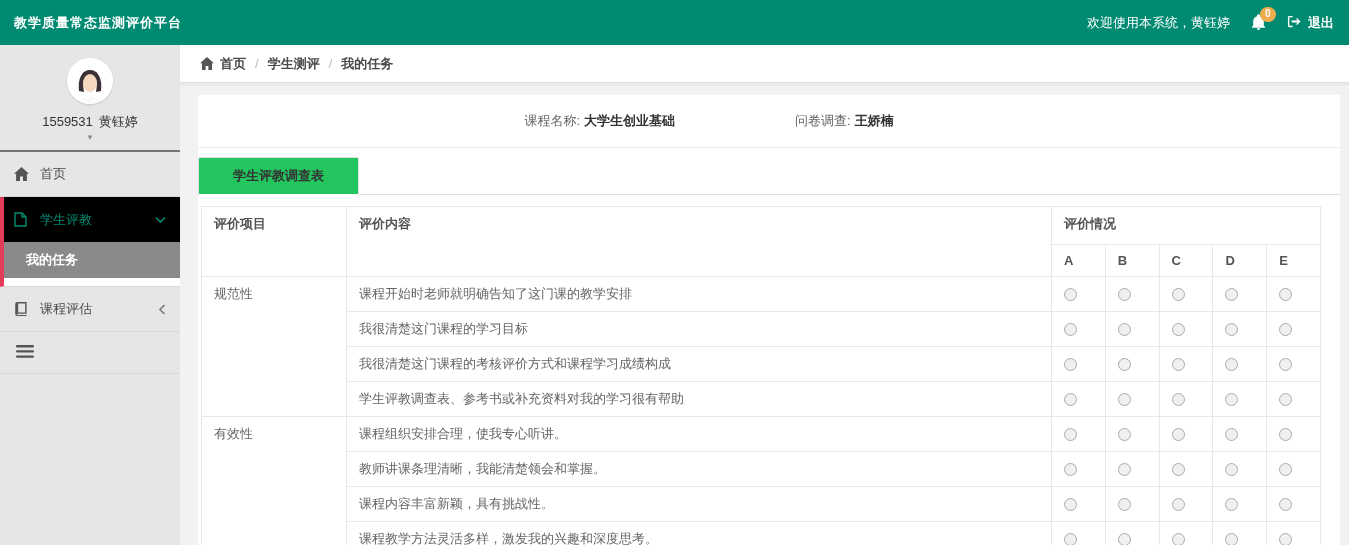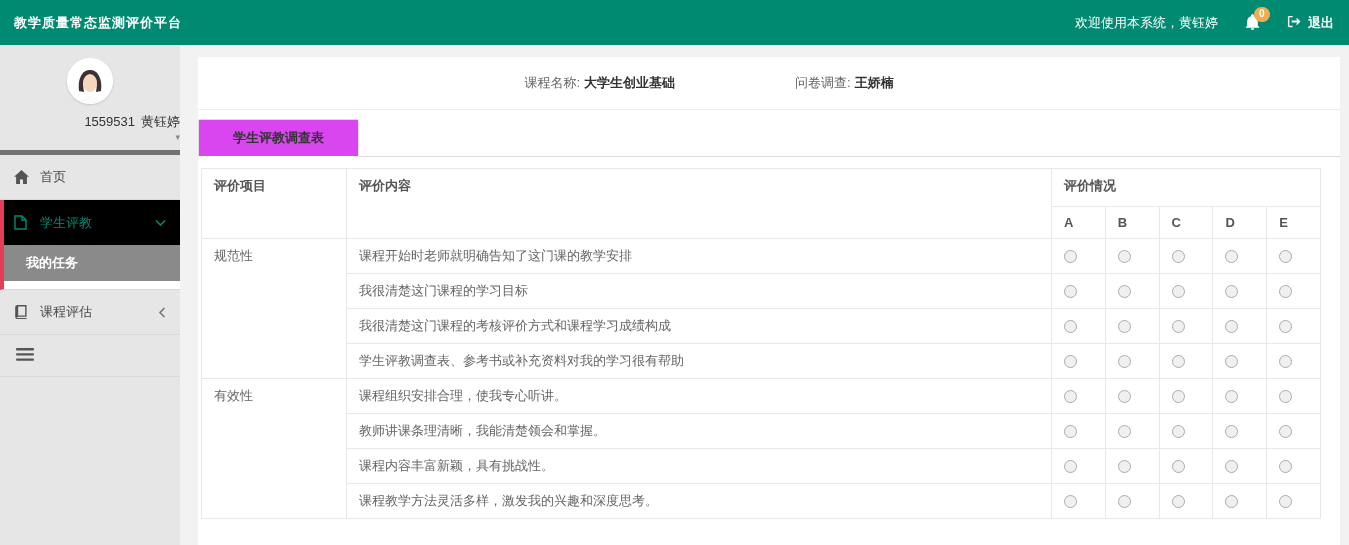--- a/index.html
+++ b/index.html
@@ -2,33 +2,33 @@
 <html><head>
 <meta charset="utf-8">
 <style>
   * { box-sizing: border-box; margin: 0; padding: 0; }
   html,body { width:1349px; height:545px; overflow:hidden; }
   body { font-family:"Liberation Sans","DejaVu Sans",sans-serif; font-size:13px; background:#f2f2f2; }
 
   
   .topbar { height:45px; background:#008a72; display:flex; align-items:center; justify-content:space-between; padding:0 15px 0 14px; }
   .topbar .app-title { color:#fff; font-size:13px; font-weight:bold; letter-spacing:1px; }
-  .topbar-right { display:flex; align-items:center; gap:26px; }
+  .topbar-right { display:flex; align-items:center; gap:20px; }
   .welcome { color:#fff; font-size:13px; }
   .bell-wrap { position:relative; cursor:pointer; }
   .bell-wrap svg { display:block; }
   .badge { position:absolute; top:-7px; left:10px; background:#f0ad4e; color:#fff; font-size:10px; line-height:10px; padding:2px 5px 3px; border-radius:8px; font-weight:bold; }
   .logout { display:flex; align-items:center; gap:6px; color:#fff; font-size:13px; font-weight:bold; cursor:pointer;text-align:center; }
 
   
   .layout { display:flex; height:500px; }
 
   
   .sidebar { width:180px; background:#e6e6e6; flex-shrink:0; display:flex; flex-direction:column; }
-  .user-panel { text-align:right; padding:13px 0 6px; border-bottom:5px solid #737373; }
+  .user-panel { text-align:center; padding:13px 0 6px; border-bottom:2px solid #737373; }
   .avatar { width:46px; height:46px; border-radius:50%; background:#fff; margin:0 auto; box-shadow:0 1px 2px rgba(0,0,0,.15); overflow:hidden; }
   .user-line { margin-top:9px; color:#333; font-size:13px; }
   .user-line .uid { margin-right:6px; }
   .user-caret { color:#888; font-size:9px; line-height:8px; margin:2px 0 3px; }
   .nav-item { height:45px; display:flex; align-items:center; padding:0 14px; color:#4a4a4a; border-bottom:1px solid #d8d8d8; cursor:pointer; background:#e6e6e6; }
   .nav-item .nicon { width:15px; margin-right:11px; display:flex; color:#555; }
   .nav-item .arrow { margin-left:auto; color:#777; display:flex; }
   .nav-group { background:#fff; border-left:4px solid #e43d59; border-bottom:1px solid #d8d8d8; padding-bottom:8px; }
   .nav-group .nav-item { background:#000000; border-bottom:none; color:#008a72; padding-left:10px; }
   .nav-group .nav-item .nicon { color:#008a72; }
@@ -43,21 +43,21 @@
   .crumb-sep { color:#bbb; margin:0 9px; font-weight:normal; }
   .bc-home { display:flex; margin-right:6px; color:#555; }
 
   .content { flex:1; padding:12px 9px 0 18px; overflow:hidden; }
   .card { background:#fff; height:100%; }
   .course-row { height:53px; display:flex; align-items:center; justify-content:center; gap:120px; border-bottom:1px solid #ededed; padding-right:120px; }
   .course-pair { color:#666;text-align:right; }
   .course-pair b { color:#333; margin-left:4px; }
 
   .tabs { padding:9px 0 0 0; border-bottom:1px solid #ddd; }
-  .tab { display:inline-block; padding:9px 34px; background:#d946ef; border:1px solid #ddd; border-bottom:1px solid #fff; margin-bottom:-1px; font-weight:bold; color:#333; border-radius:2px 2px 0 0; cursor:pointer; }
+  .tab { display:inline-block; padding:9px 34px; background:#22c55e; border:1px solid #ddd; border-bottom:1px solid #fff; margin-bottom:-1px; font-weight:bold; color:#333; border-radius:2px 2px 0 0; cursor:pointer; }
 
   .table-wrap { margin:11px 0 0 3px; }
   table.survey { border-collapse:collapse; width:1120px; table-layout:fixed; color:#666; }
   table.survey th, table.survey td { border:1px solid #e8e8e8; padding:8px 12px; text-align:left; font-size:13px; }
   table.survey th { color:#555; vertical-align:top; font-weight:bold; }
   .col-item { width:145px; }
   .col-content { width:705px; }
   .opt-th { width:54px; height:31px; padding:6px 12px; }
   .rating-th { height:38px; }
   .group-cell { vertical-align:top; }
@@ -161,20 +161,28 @@
               <rect width="18" height="2.4" rx="1"></rect>
               <rect y="5.2" width="18" height="2.4" rx="1"></rect>
               <rect y="10.4" width="18" height="2.4" rx="1"></rect>
             </svg>
         </span>
       </div>
     </nav>
   </aside>
 
   <main class="main">
+    <div class="breadcrumb-bar">
+      <span class="bc-home">
+        <svg width="14" height="13" viewBox="0 0 16 15" fill="#555">
+            <path d="M8 0l8 7.2h-2.2V15H9.6v-4.7H6.4V15H2.2V7.2H0z"></path>
+          </svg>
+      </span>
+      <span><span class="crumb">首页</span><span class="crumb-sep">/</span><span class="crumb">学生测评</span><span class="crumb-sep">/</span><span class="crumb">我的任务</span></span>
+    </div>
 
     <div class="content">
       <div class="card">
 
         <div class="course-row">
           <span class="course-pair">
             <span>课程名称:</span><b>大学生创业基础</b>
           </span>
           <span class="course-pair">
             <span>问卷调查:</span><b>王娇楠</b>

